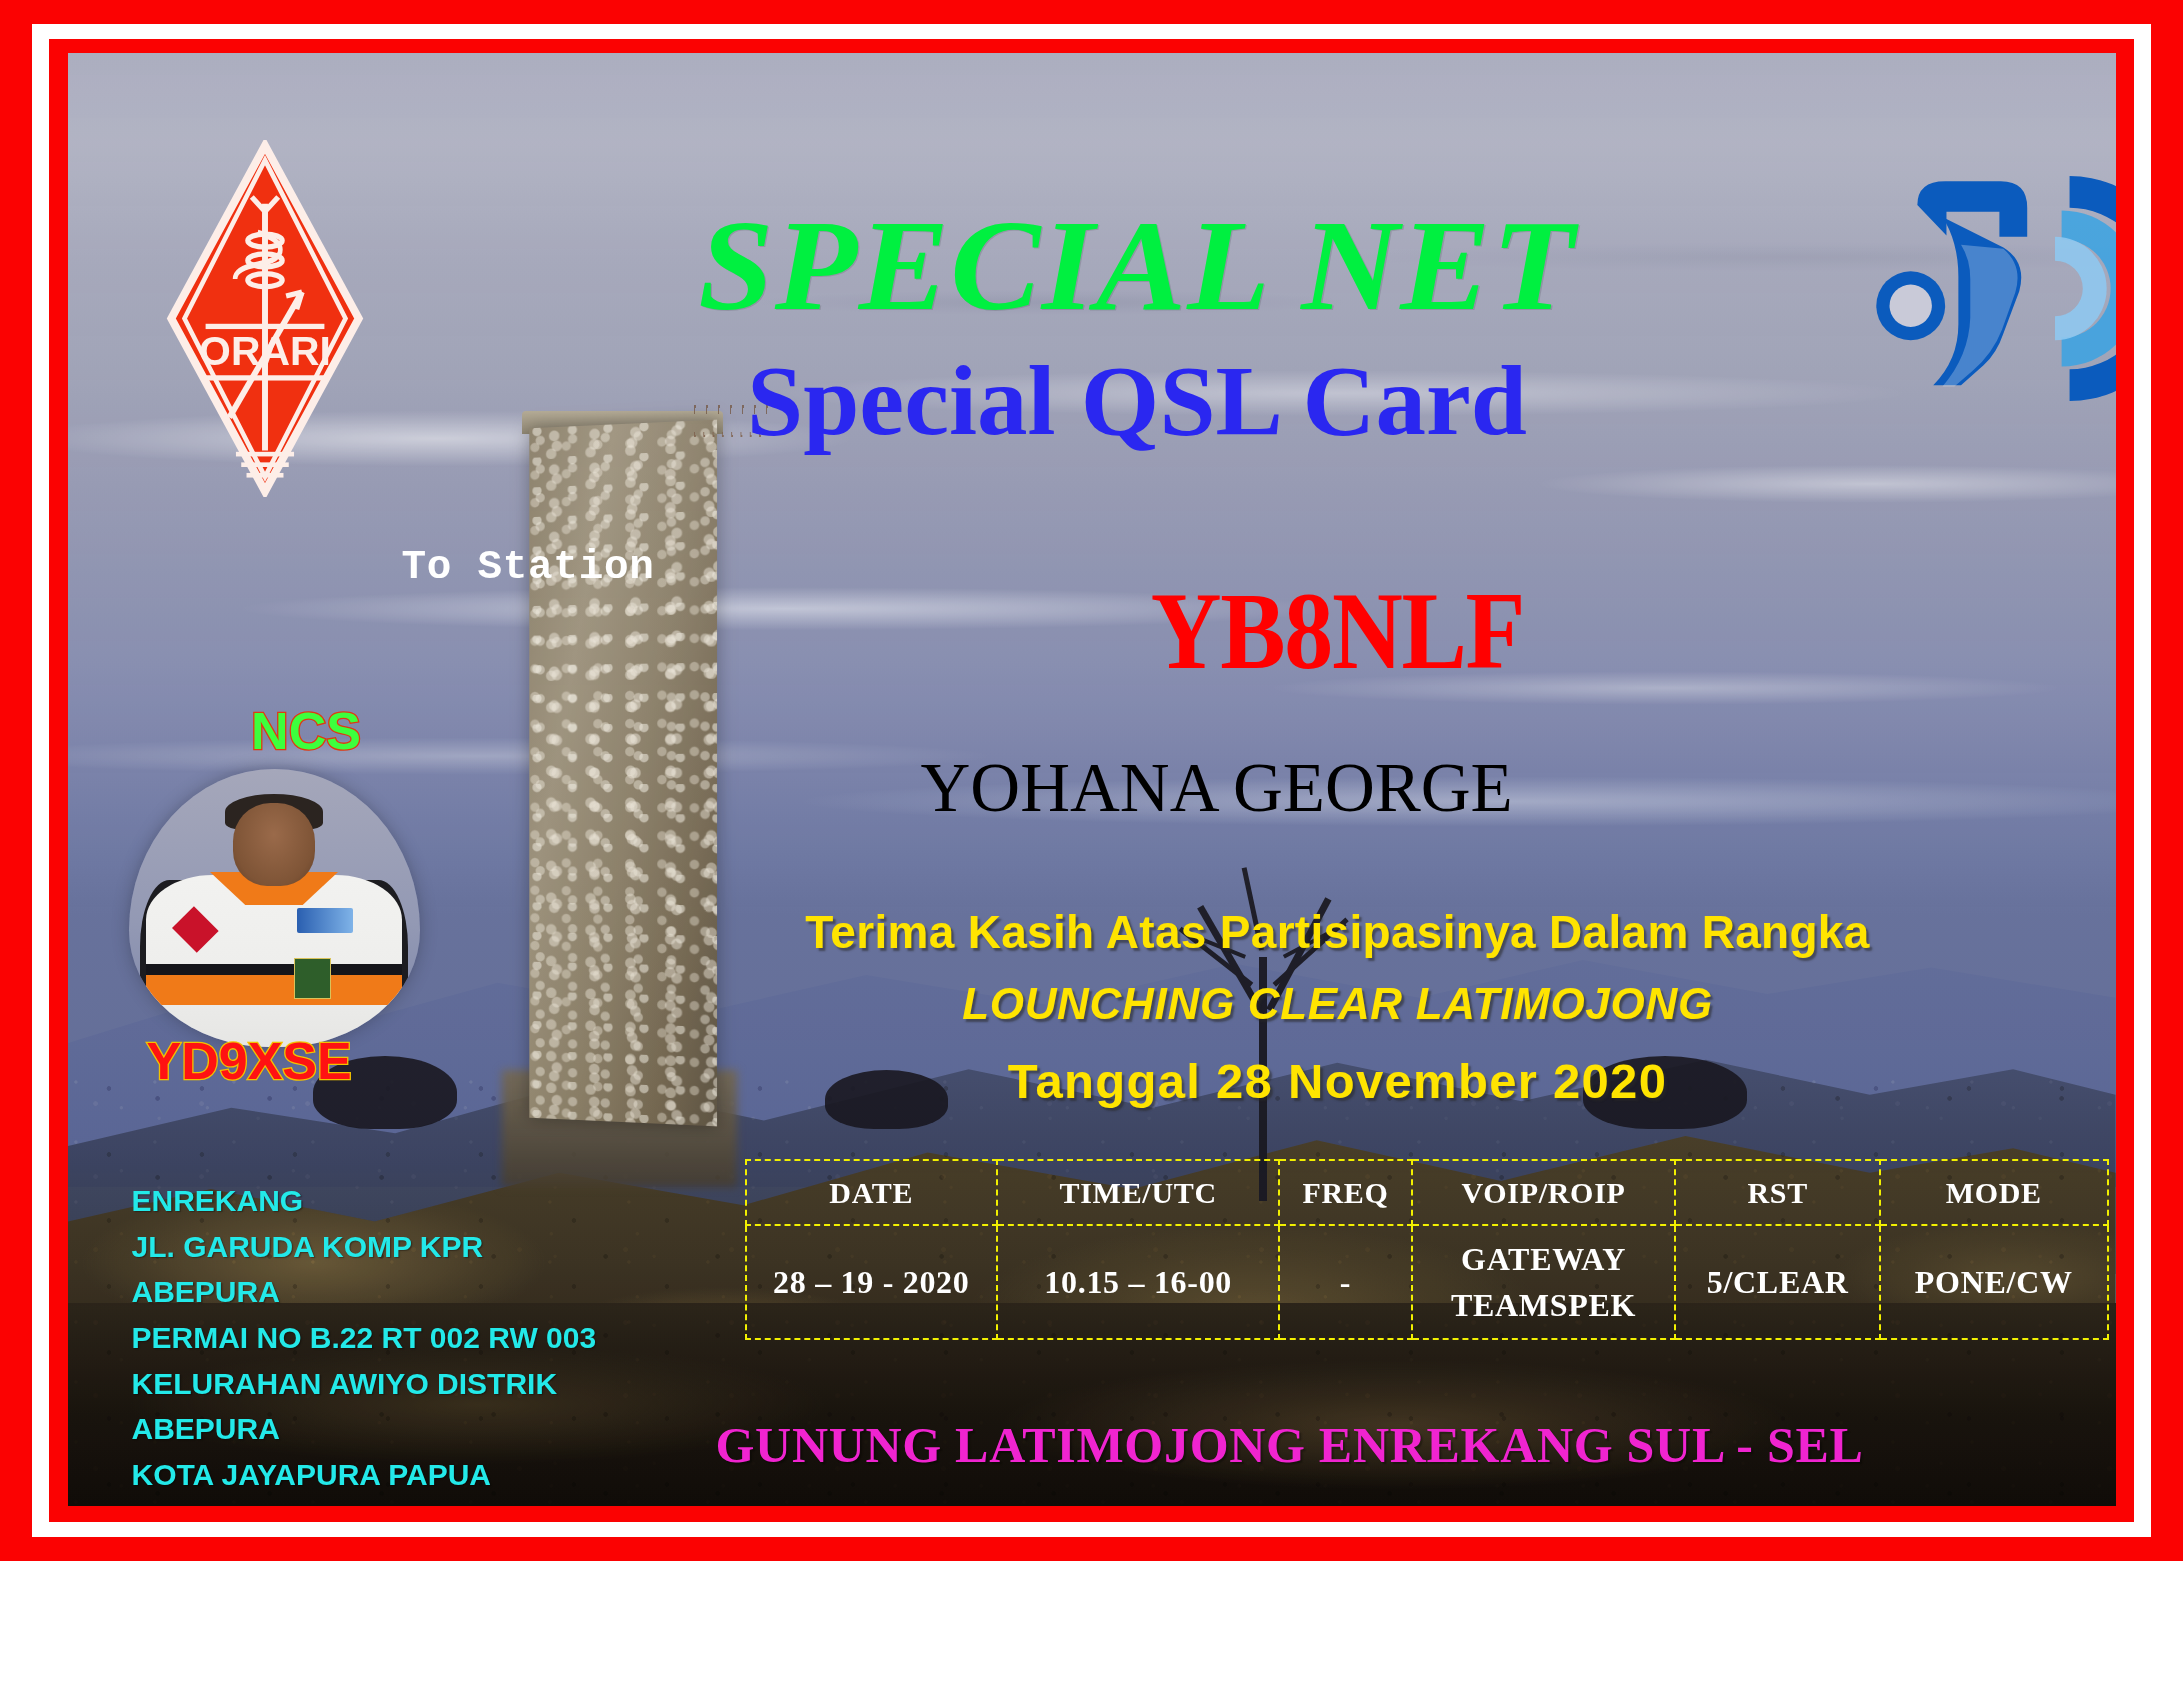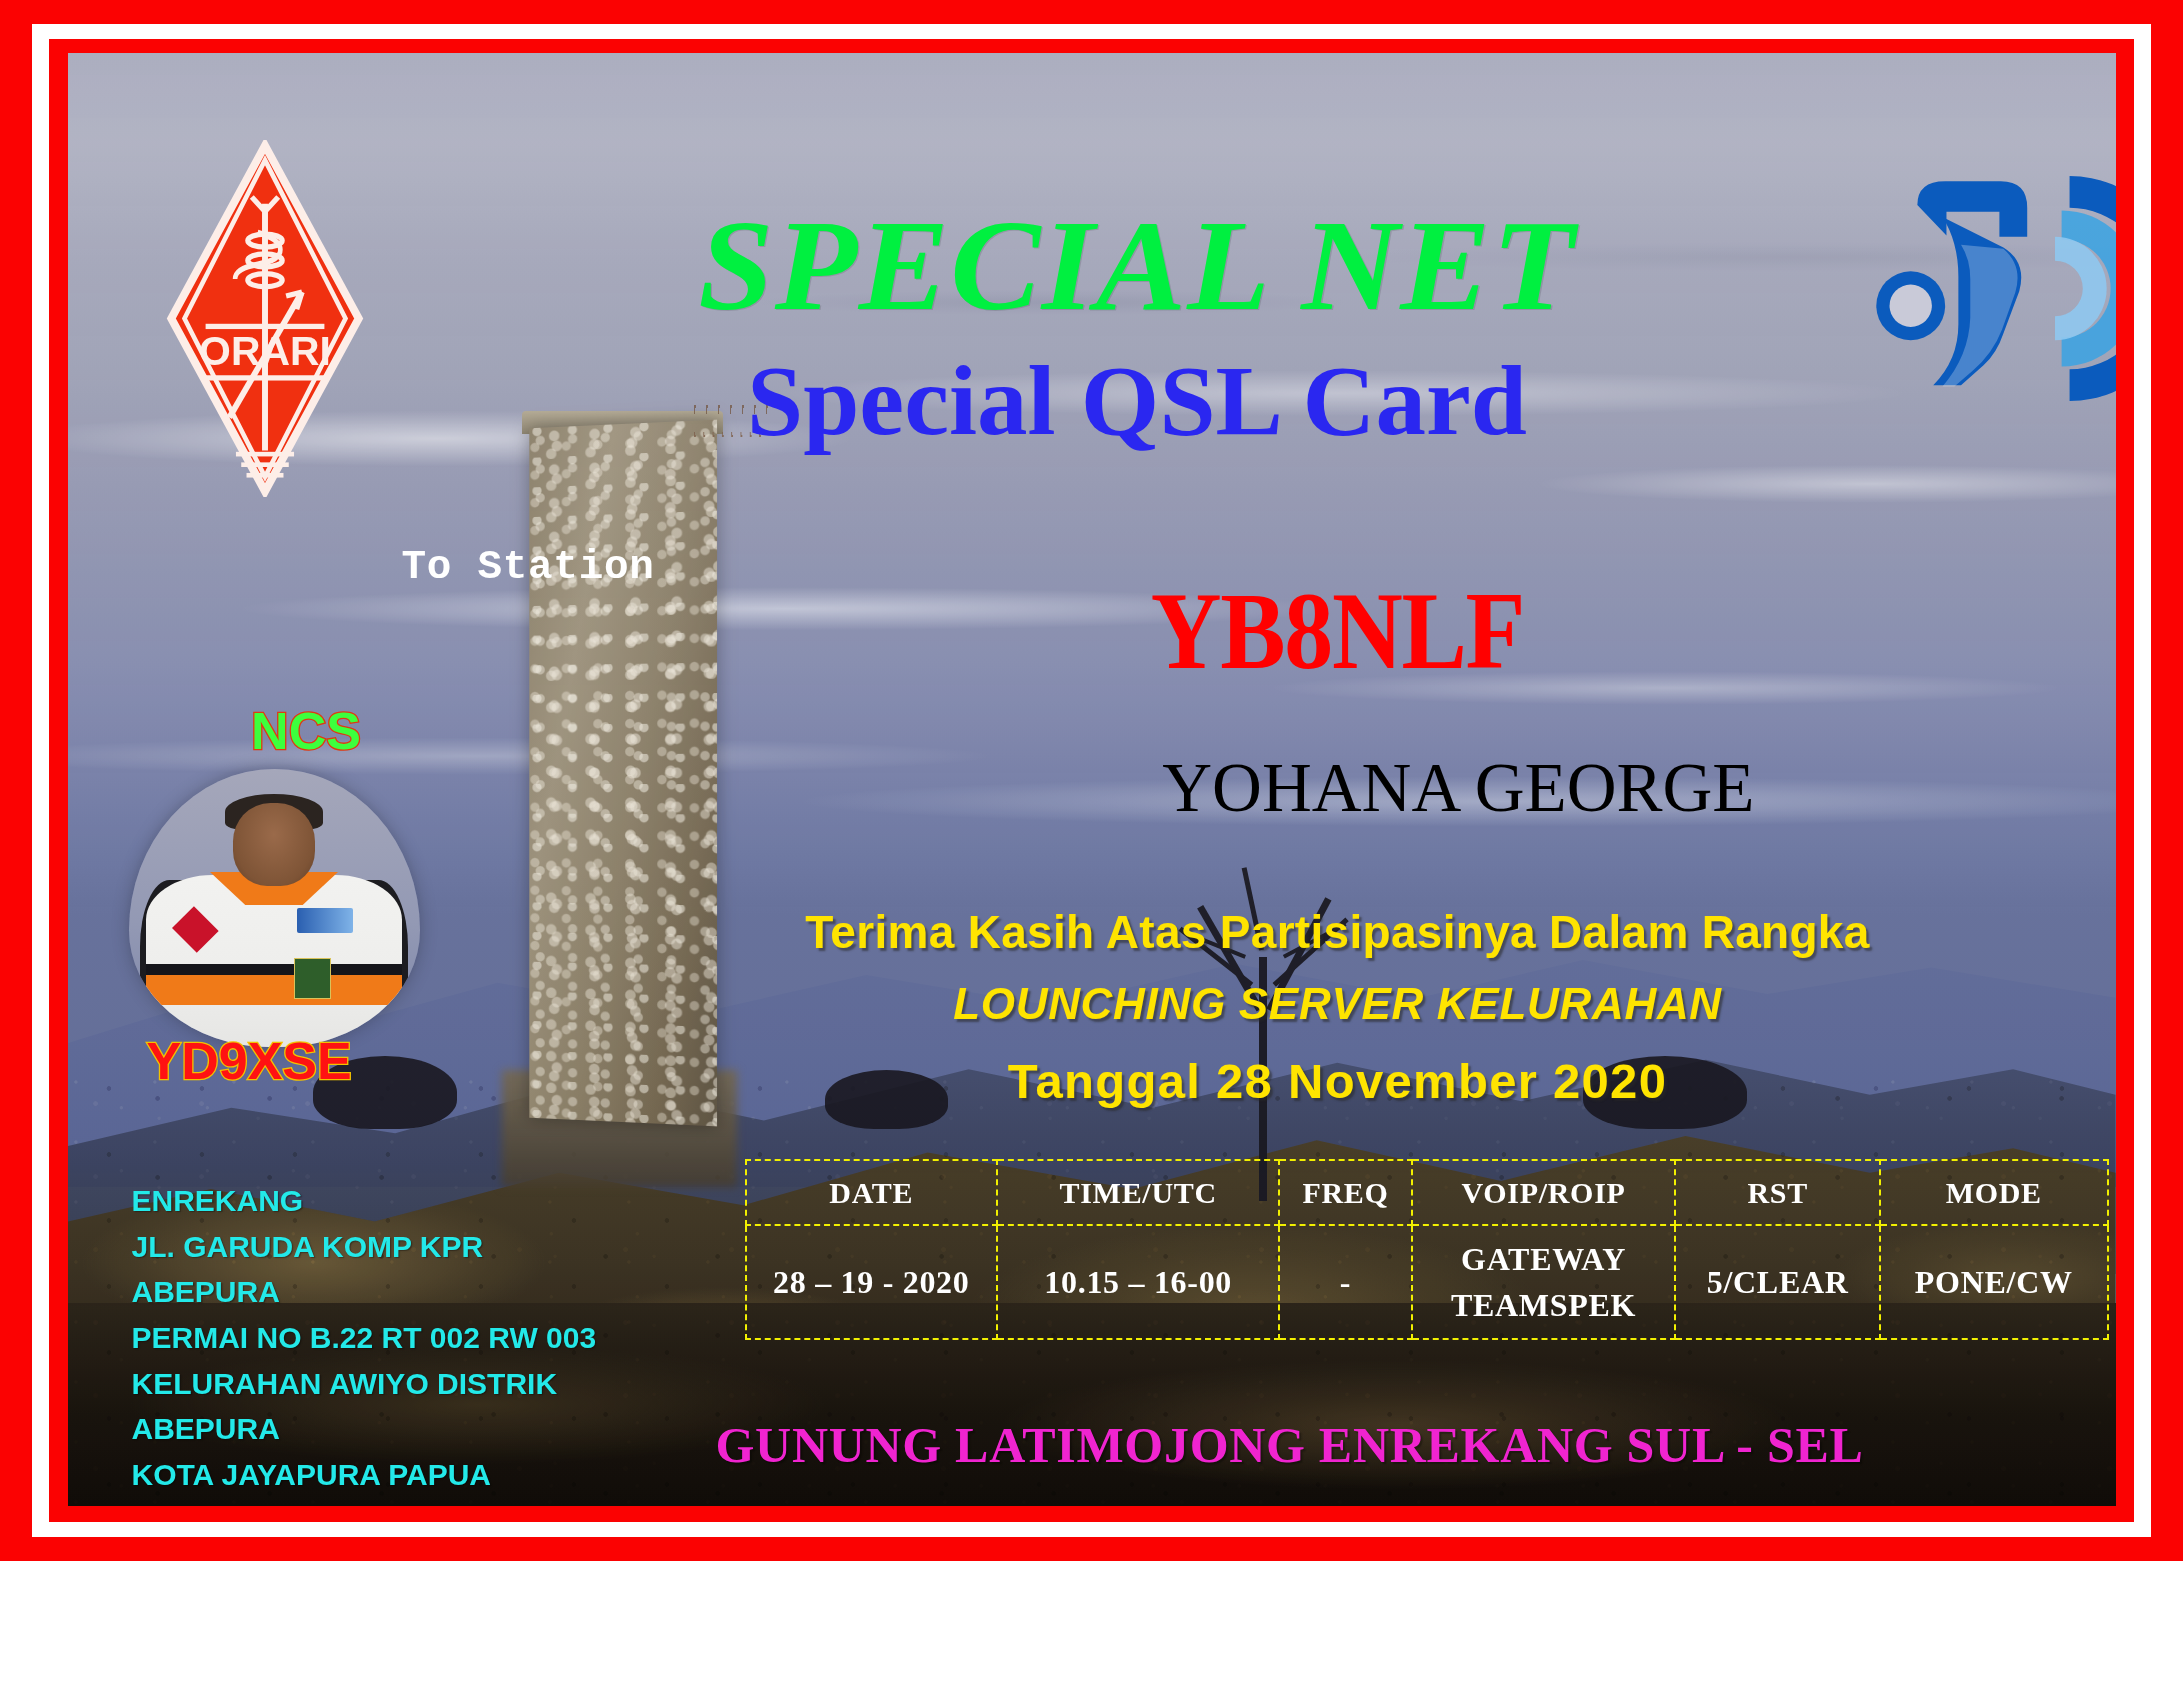--- a/index.html
+++ b/index.html
@@ -219,21 +219,21 @@
     position:absolute;left:853px;top:529px;width:834px;
     text-align:center;
     font-family:"Liberation Serif",serif;
     font-weight:bold;font-size:98px;line-height:1;
     color:#ff0000;
     letter-spacing:-1.3px;
     transform:scaleY(1.12);
   }
   #opname{
     position:absolute;left:853px;top:701px;width:834px;
-    text-align:right;
+    text-align:left;
     font-family:"Liberation Serif",serif;
     font-size:69px;line-height:1;
     color:#000000;
   }
 
   
   .yellowline{
     position:absolute;left:701px;width:1138px;text-align:center;
     font-family:"Liberation Sans",sans-serif;
     font-weight:bold;color:#ffe400;
@@ -431,21 +431,21 @@
             <path d="M200 140 q30 26 18 66 l-20 56 q-14 36 -44 62 l-28 24 -18 0 q40 -46 42 -104 l0 -58 q0 -30 -14 -52 z" fill="#ffffff" opacity=".25"></path>
           </svg>
 
           <div id="special-net">SPECIAL NET</div>
           <div id="special-qsl">Special QSL Card</div>
           <div id="to-station">To Station</div>
           <div id="callsign">YB8NLF</div>
           <div id="opname">YOHANA GEORGE</div>
 
           <div class="yellowline" id="ty1">Terima Kasih Atas Partisipasinya Dalam Rangka</div>
-          <div class="yellowline" id="ty2">LOUNCHING SERVER KELURAHAN</div>
+          <div class="yellowline" id="ty2">LOUNCHING CLEAR LATIMOJONG</div>
           <div class="yellowline" id="ty3">Tanggal  28  November  2020</div>
 
           <div id="ncs-label">NCS</div>
           <div id="ncs-photo">
             <div class="shoulder-l"></div>
             <div class="shoulder-r"></div>
             <div class="body"></div>
             <div class="collar"></div>
             <div class="stripe"></div>
             <div class="sash"></div>

